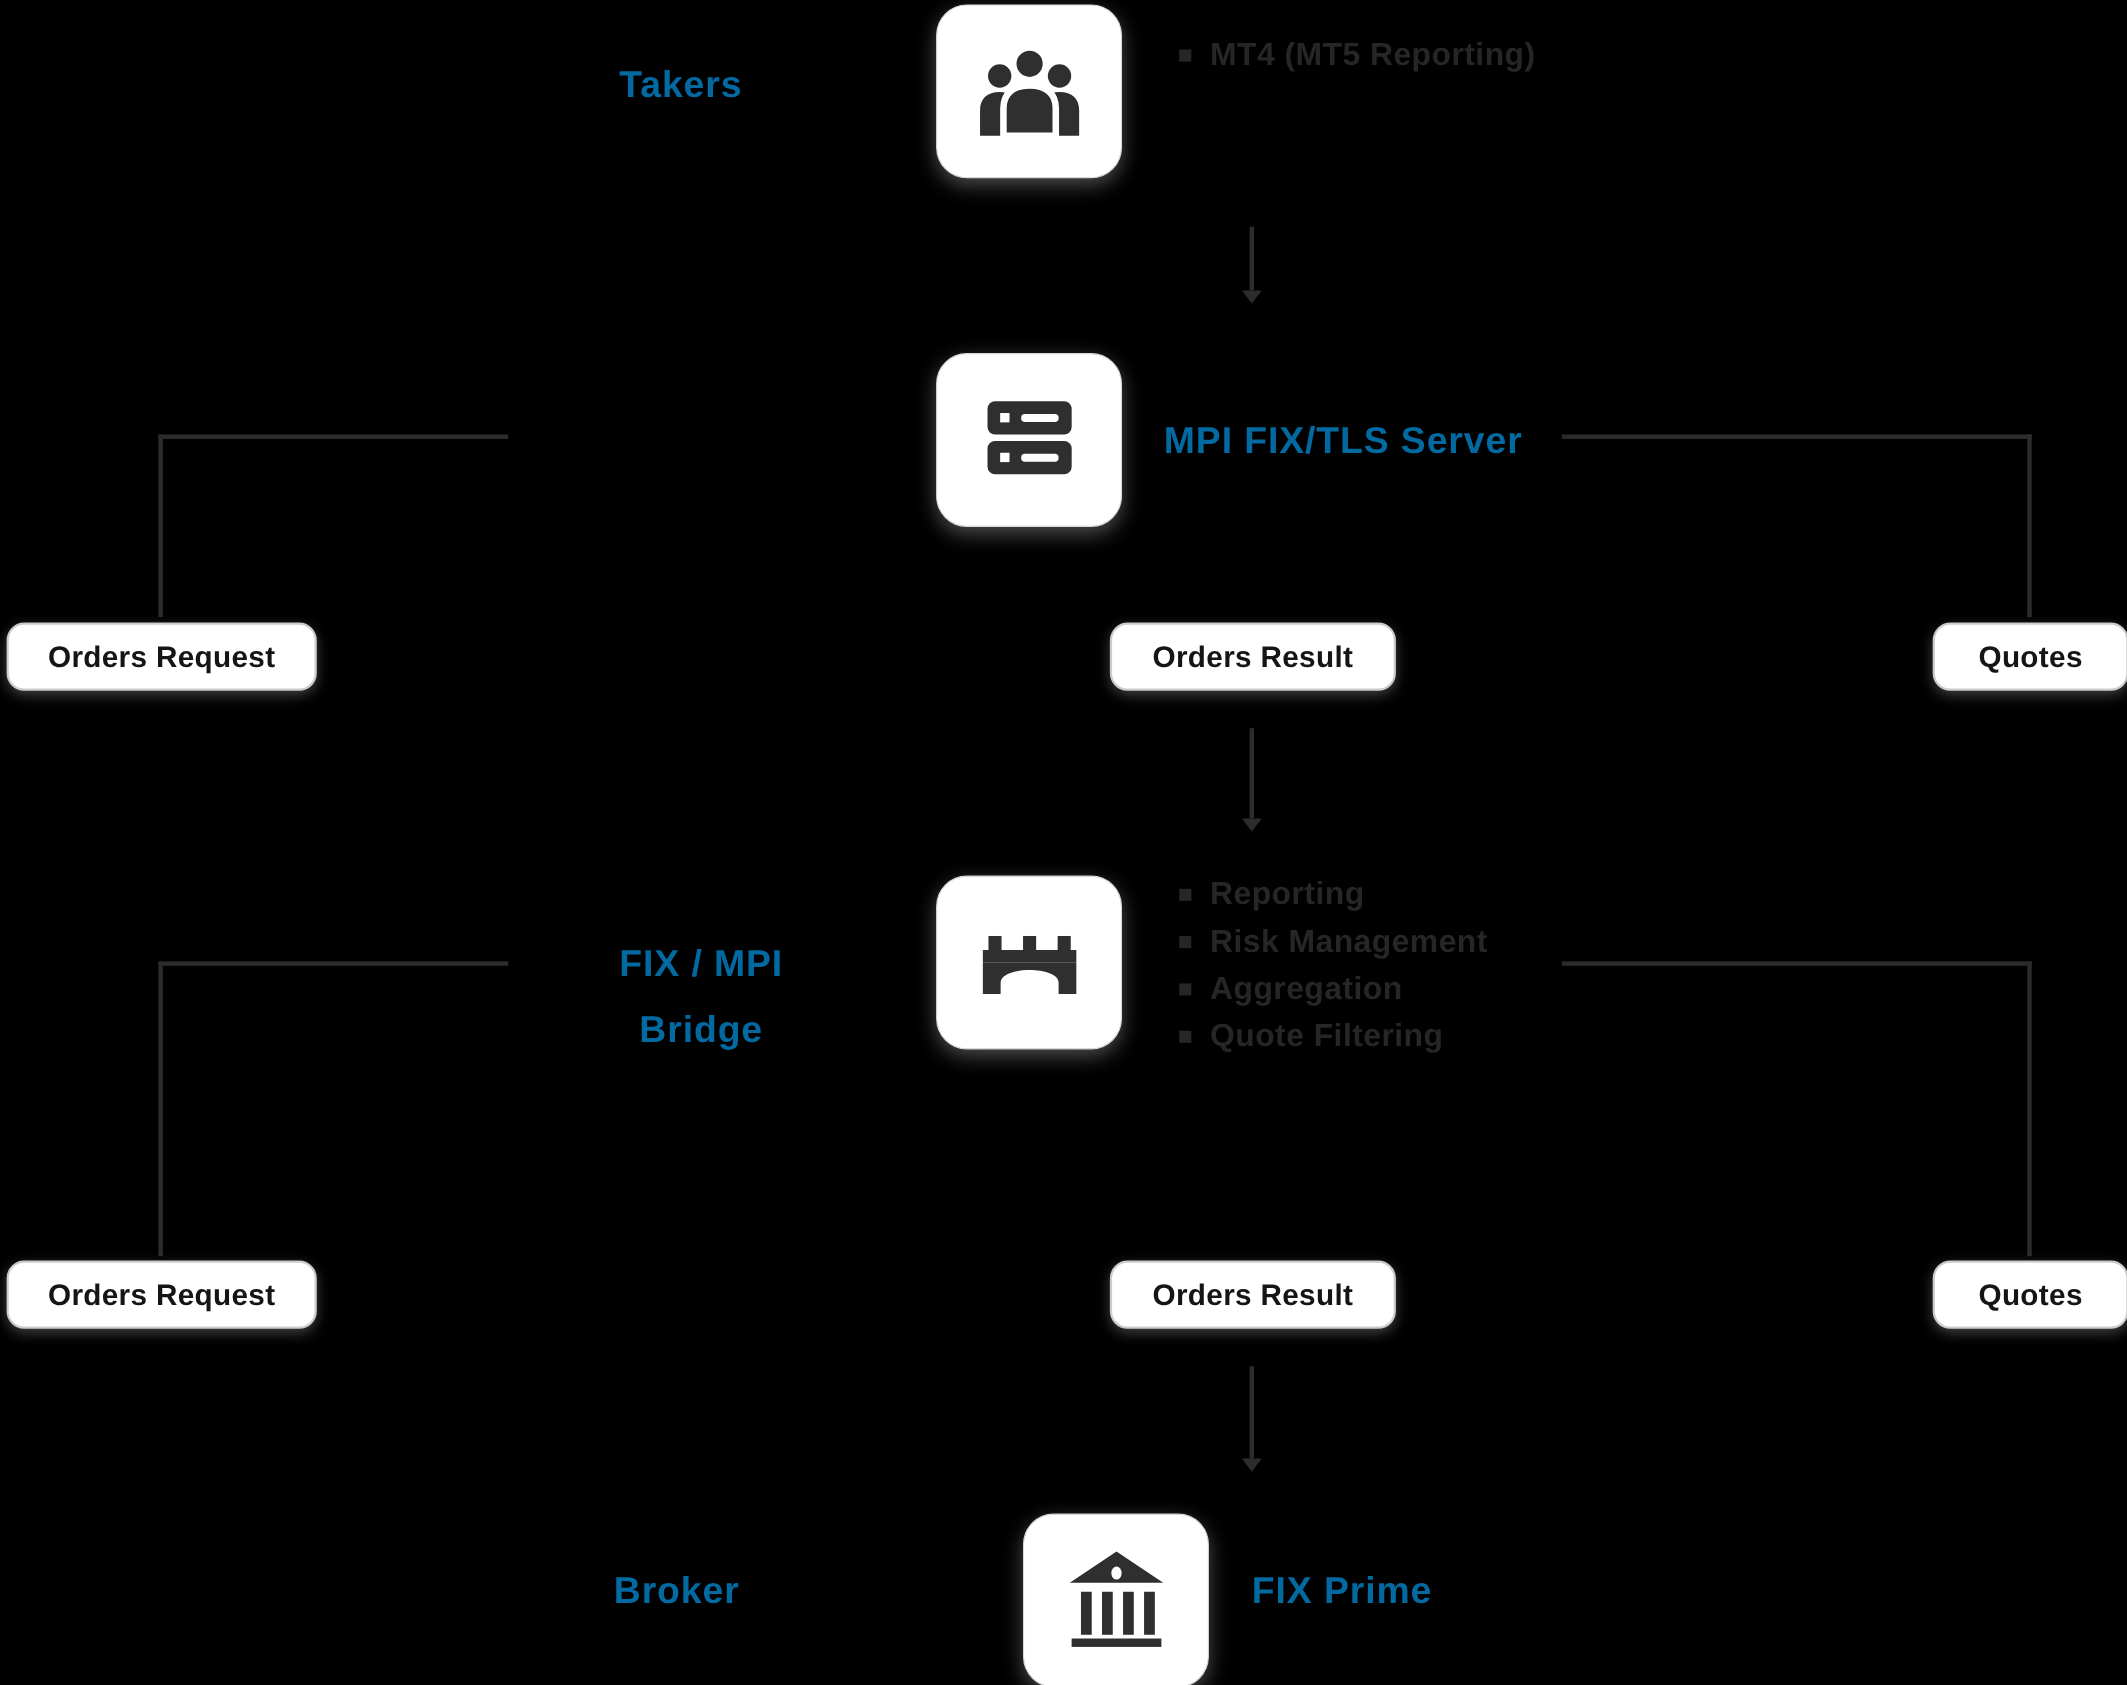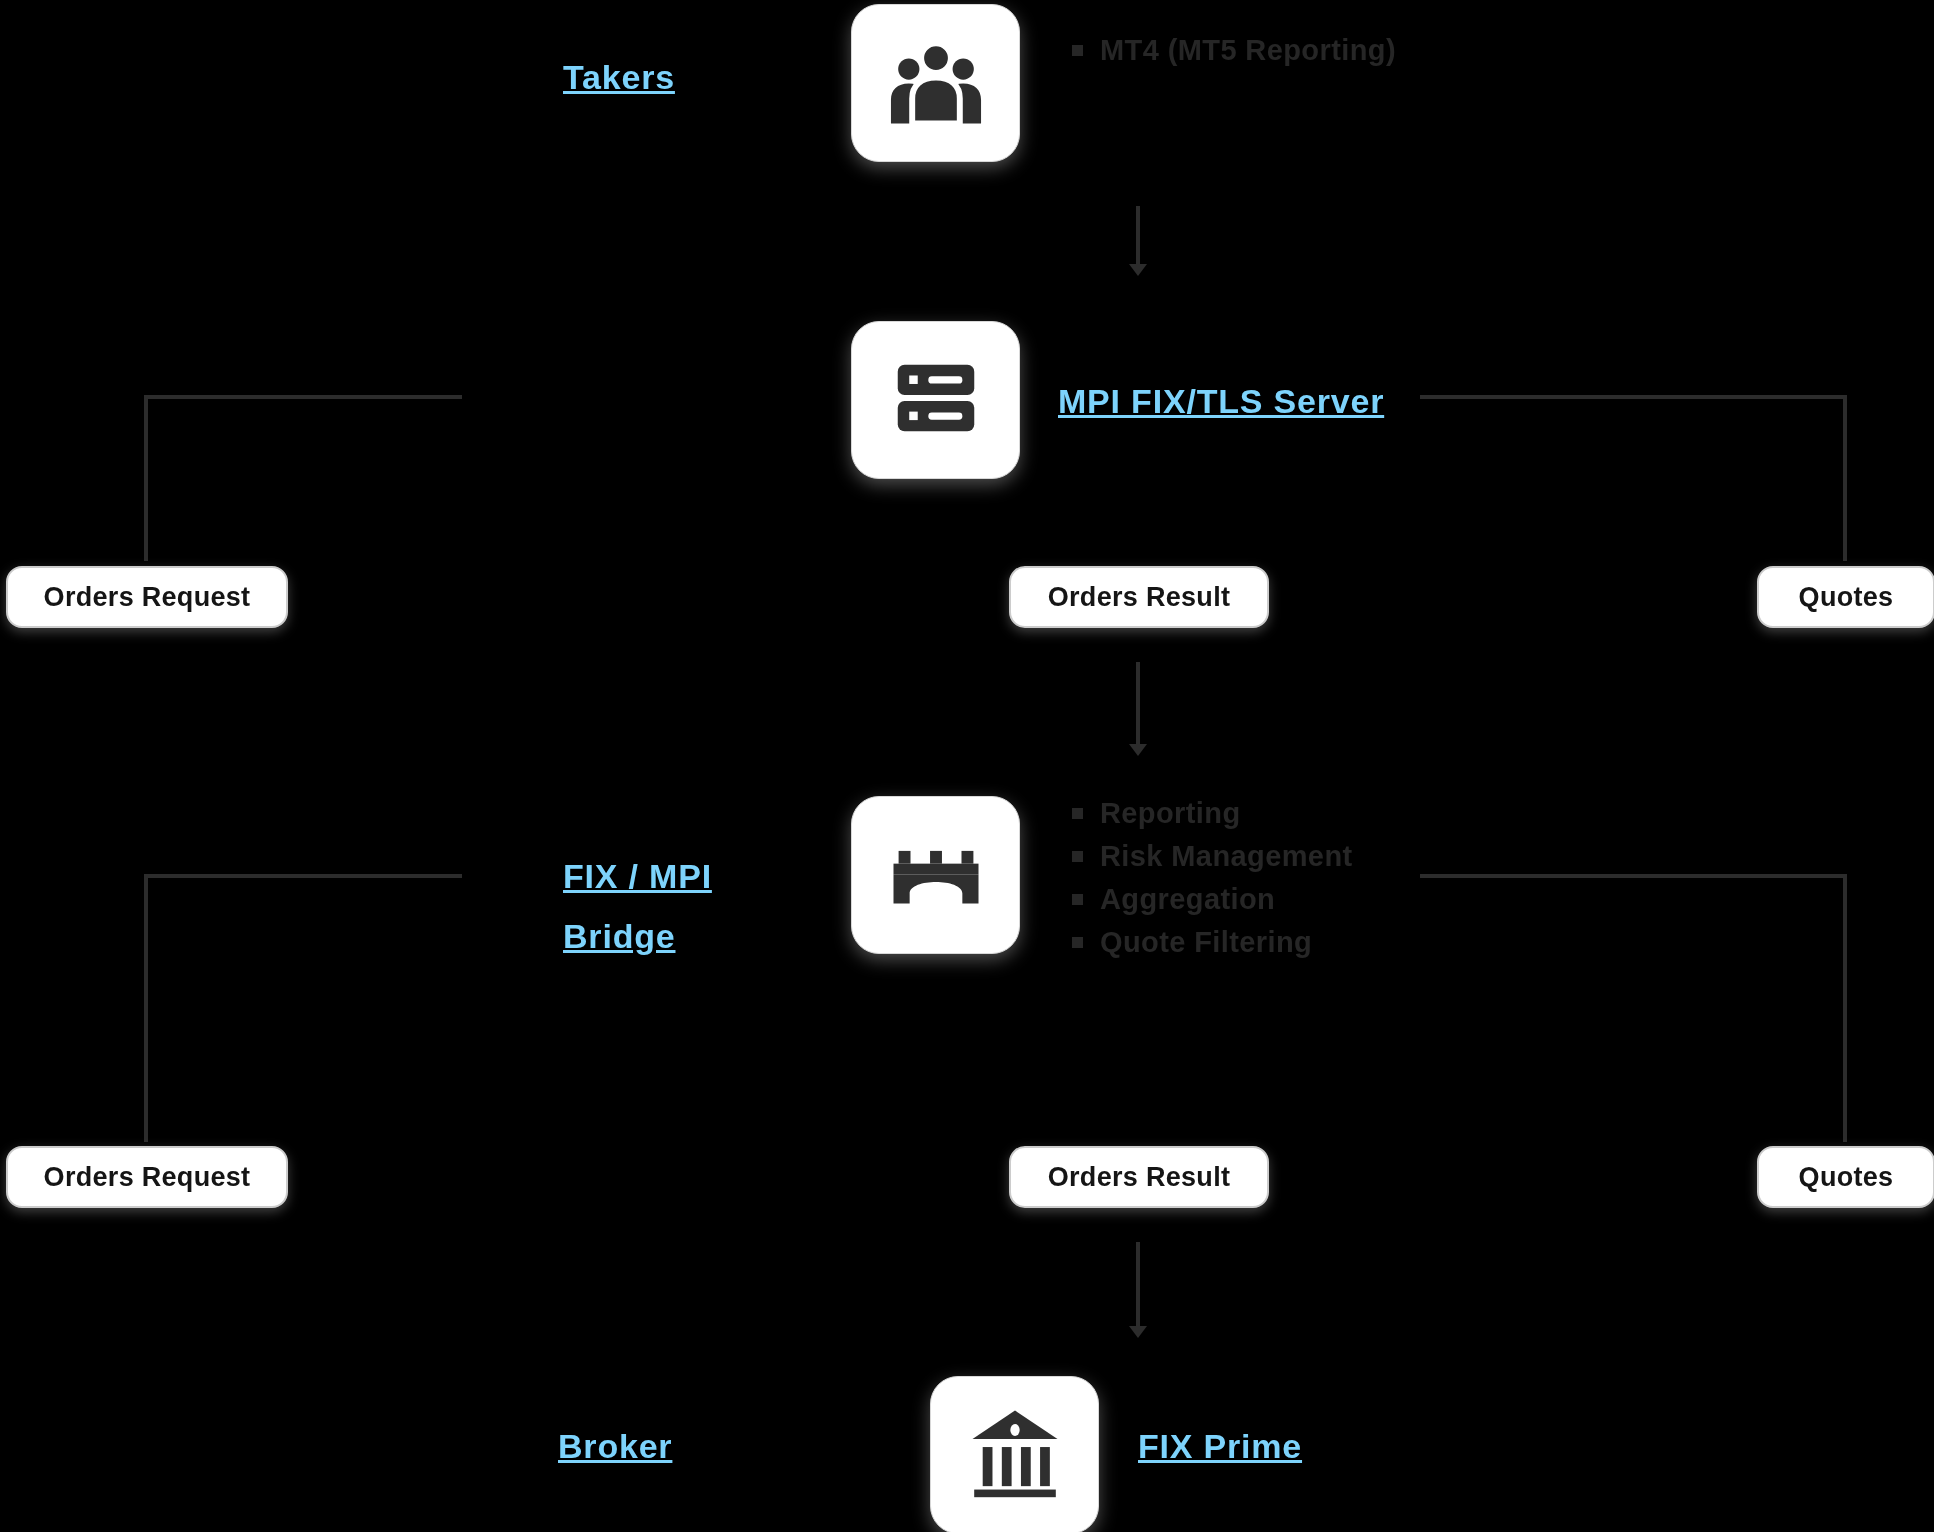--- a/index.html
+++ b/index.html
@@ -5,21 +5,21 @@
   html,body{margin:0;padding:0;background:#000;}
   .stage{position:relative;width:1934px;height:1532px;background:#000000;overflow:hidden;
          font-family:"Liberation Sans",sans-serif;font-weight:bold;}
   
   .node{position:absolute;width:167px;height:156px;background:#ffffff;border:1px solid #d8d8d8;
         border-radius:28px;display:flex;align-items:center;justify-content:center;
         box-shadow:0 6px 18px rgba(255,255,255,0.30);}
   .node svg{width:102px;height:102px;}
   .ic{fill:#2f2f2f;}
   
-  .dim{position:absolute;color:#7dd3fc;font-size:34px;letter-spacing:0.8px;white-space:nowrap;text-decoration:underline;}
+  .dim{position:absolute;color:#0369a1;font-size:34px;letter-spacing:0.8px;white-space:nowrap;}
   .dim2{line-height:60px;}
   
   .bullets{position:absolute;}
   .bullet-item{display:flex;align-items:center;height:44px;color:#262626;font-size:29px;letter-spacing:0.4px;white-space:nowrap;}
   .bullets.mid .bullet-item{height:43px;}
   .sq{width:11px;height:11px;background:#262626;margin-right:17px;flex:0 0 auto;}
   
   .pill{position:absolute;height:62px;background:#ffffff;border:2px solid #cccccc;border-radius:16px;
         box-sizing:border-box;display:flex;align-items:center;justify-content:center;
         color:#151515;font-size:27px;letter-spacing:0.3px;box-shadow:0 4px 12px rgba(255,255,255,0.25);}
@@ -79,21 +79,21 @@
   <div class="hline" style="left:1420px;top:395px;width:427px;"></div>
   <div class="vline" style="left:1843px;top:395px;height:166px;"></div>
 
   <div class="pill" style="left:6px;top:566px;width:282px;">Orders Request</div>
   <div class="pill" style="left:1009px;top:566px;width:260px;">Orders Result</div>
   <div class="pill" style="left:1757px;top:566px;width:178px;">Quotes</div>
 
   <div class="vline" style="left:1136px;top:662px;height:82px;"></div>
   <div class="arr" style="left:1129px;top:744px;"></div>
 
-  <div class="dim dim2" style="left:563px;top:846px;">
+  <div class="dim dim2" style="left:563px;top:846px;text-align:center;">
     <div>FIX / MPI</div>
     <div>Bridge</div>
   </div>
 
   <div class="node" style="left:851px;top:796px;">
     <span>
       <svg viewBox="0 0 24 24">
         <rect class="ic" x="3.2" y="6.8" width="2.8" height="3"></rect>
         <rect class="ic" x="10.6" y="6.8" width="2.8" height="3"></rect>
         <rect class="ic" x="18" y="6.8" width="2.8" height="3"></rect>

